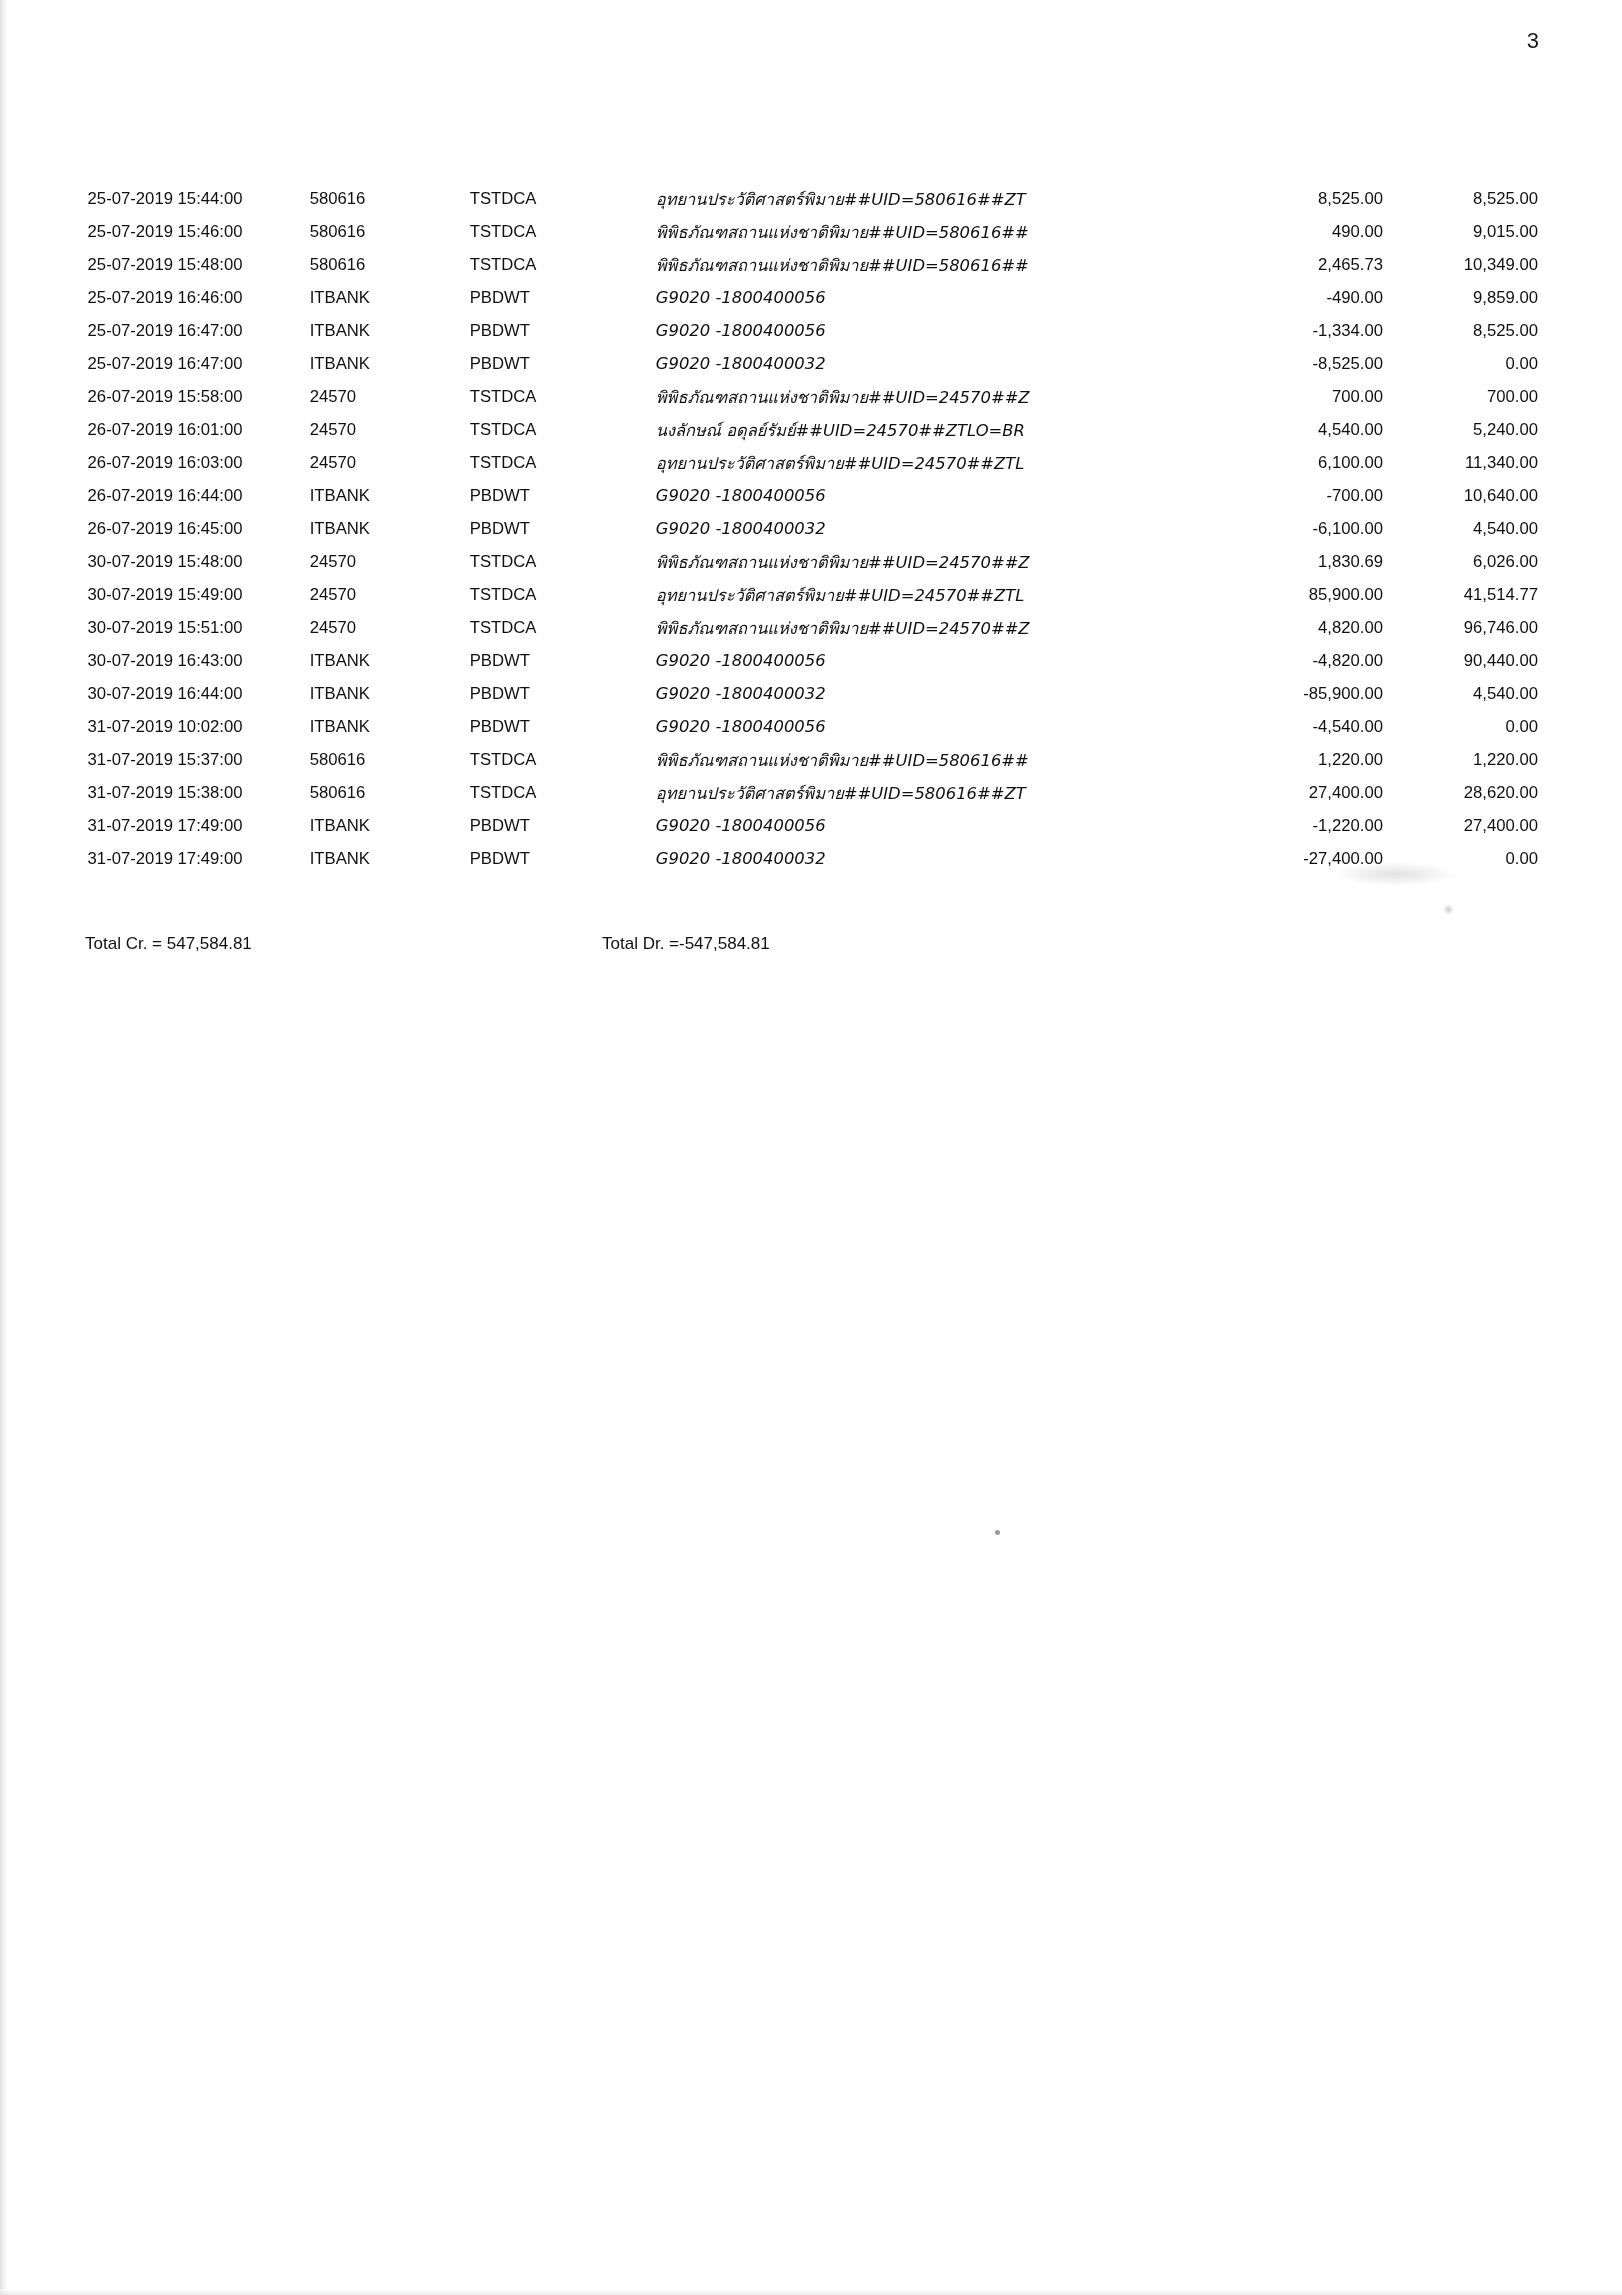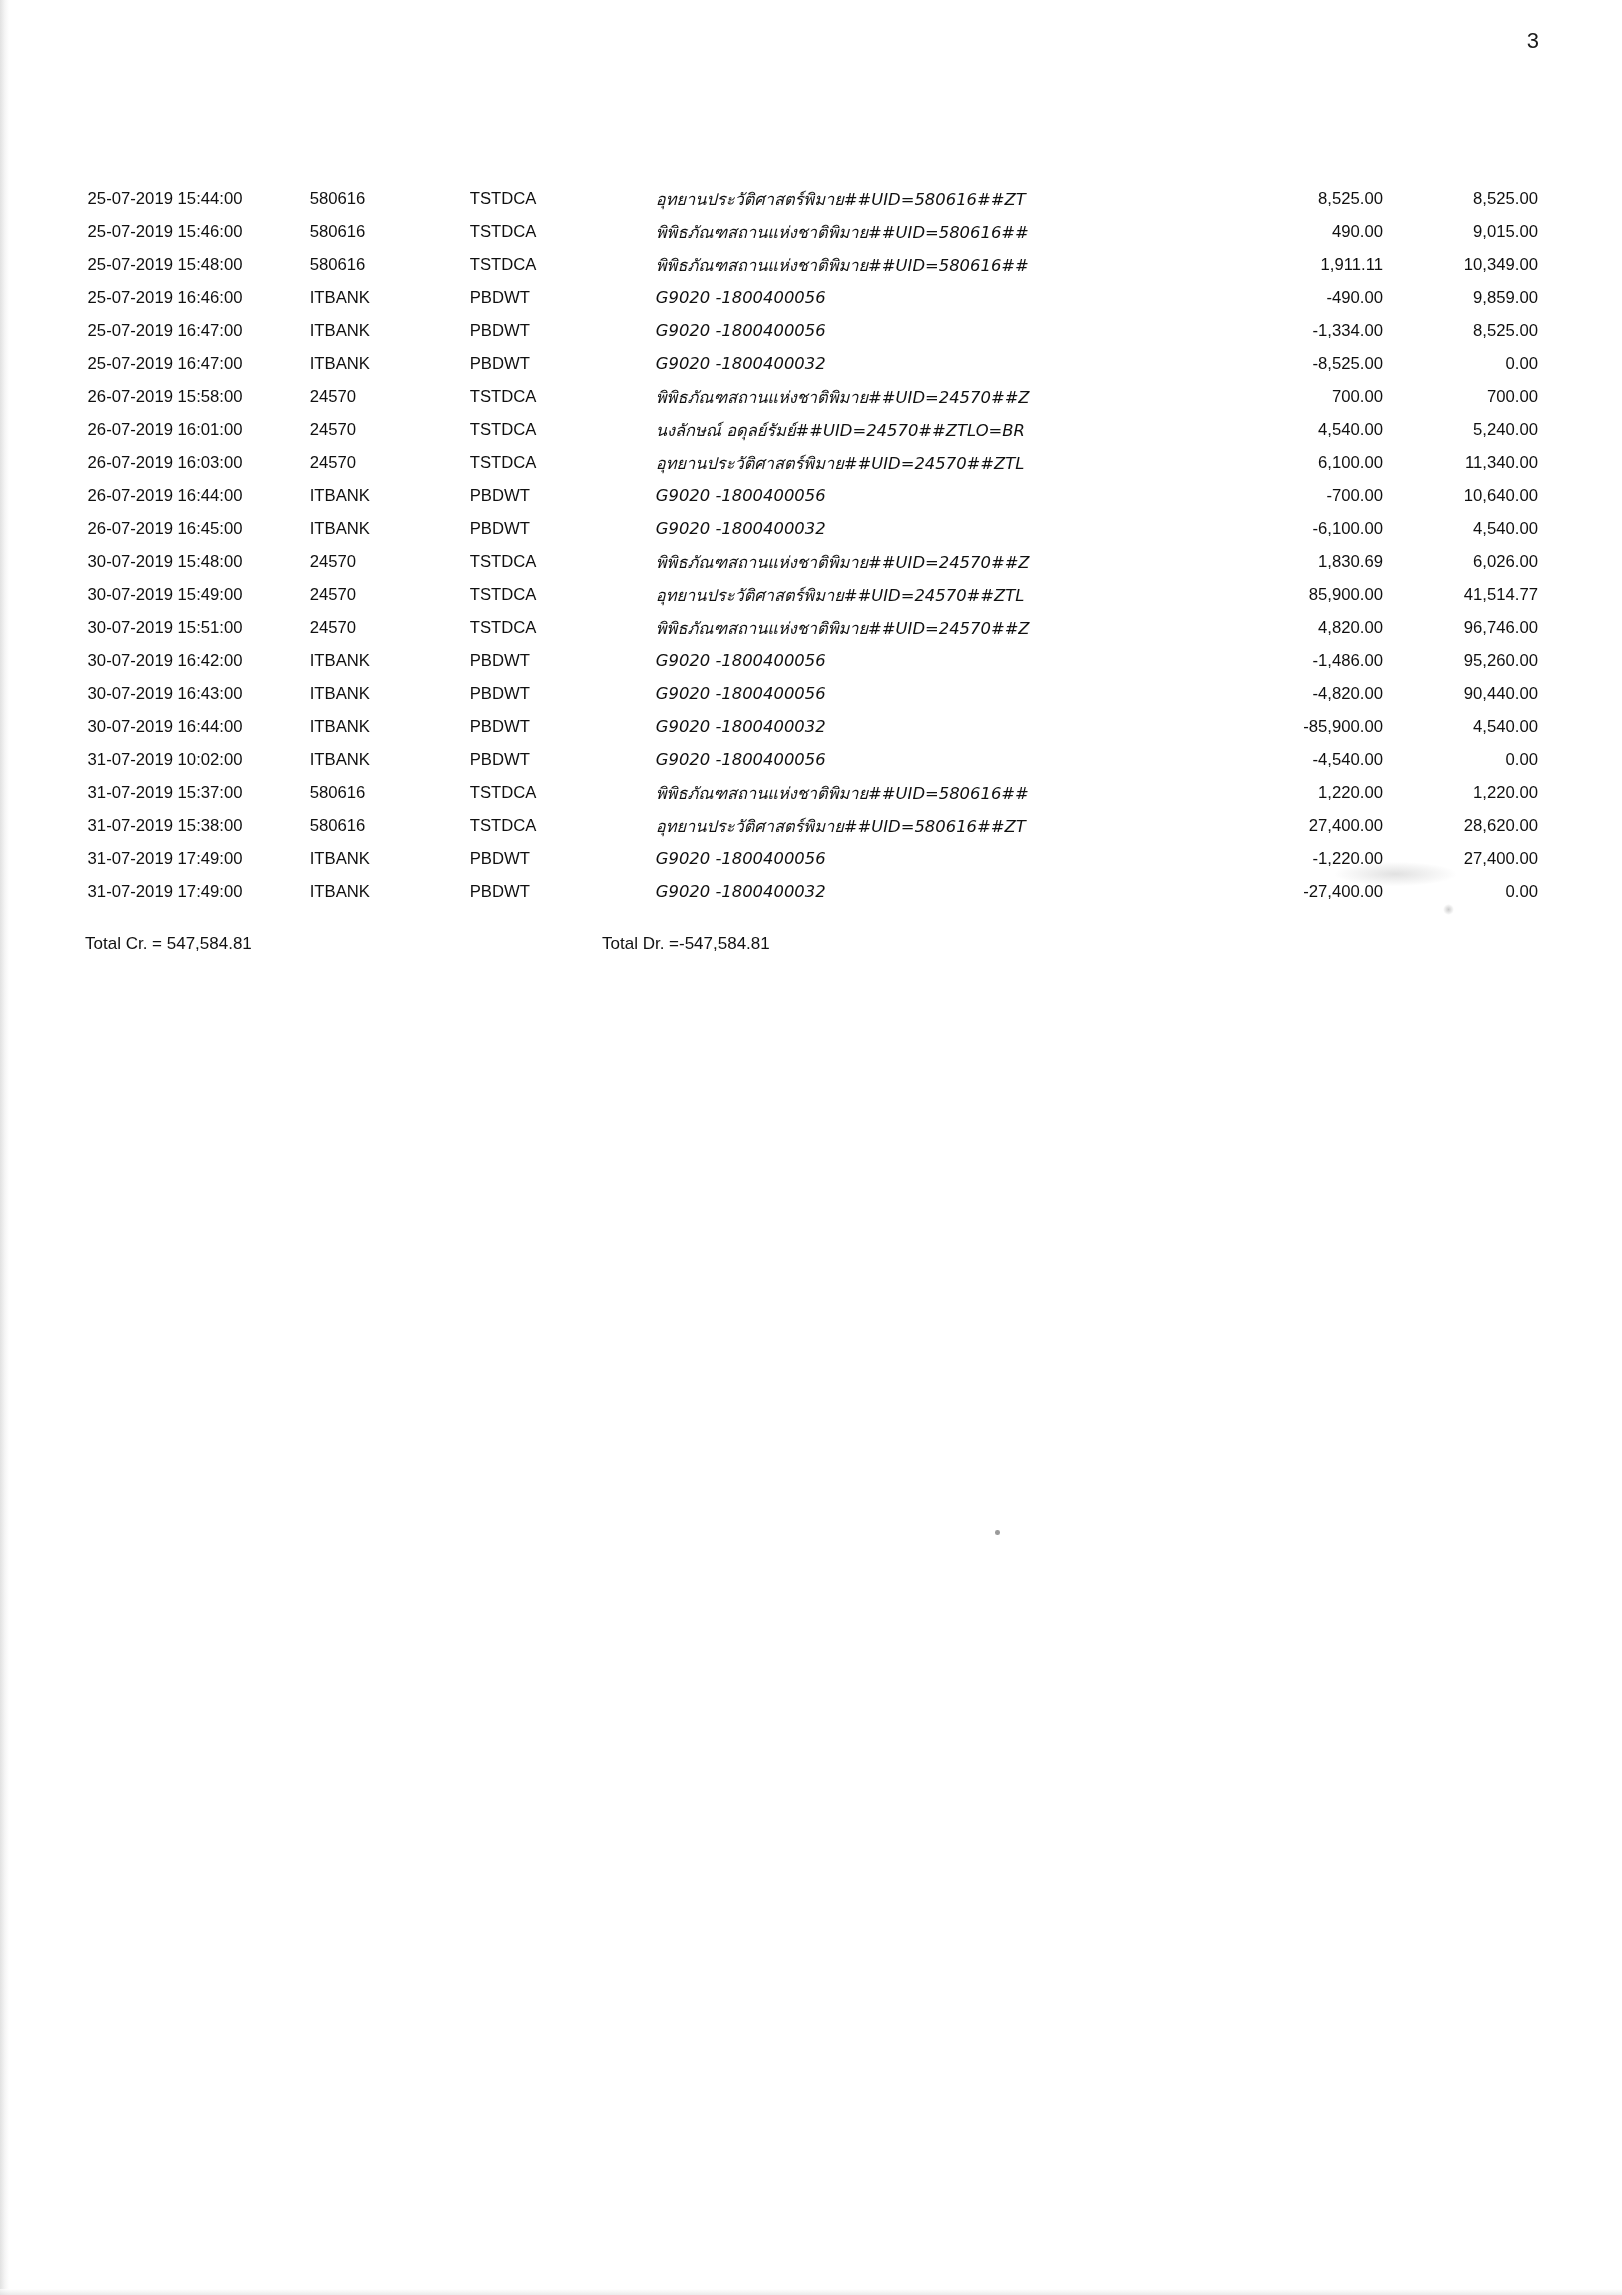--- a/index.html
+++ b/index.html
@@ -144,21 +144,21 @@
             <td class="c-code">TSTDCA</td>
             <td class="c-desc thai">พิพิธภัณฑสถานแห่งชาติพิมาย##UID=580616##</td>
             <td class="c-amount">490.00</td>
             <td class="c-balance">9,015.00</td>
           </tr>
           <tr>
             <td class="c-datetime">25-07-2019 15:48:00</td>
             <td class="c-account">580616</td>
             <td class="c-code">TSTDCA</td>
             <td class="c-desc thai">พิพิธภัณฑสถานแห่งชาติพิมาย##UID=580616##</td>
-            <td class="c-amount">1,911.11</td>
+            <td class="c-amount">2,465.73</td>
             <td class="c-balance">10,349.00</td>
           </tr>
           <tr>
             <td class="c-datetime">25-07-2019 16:46:00</td>
             <td class="c-account">ITBANK</td>
             <td class="c-code">PBDWT</td>
             <td class="c-desc thai">G9020 -1800400056</td>
             <td class="c-amount">-490.00</td>
             <td class="c-balance">9,859.00</td>
           </tr>
@@ -234,28 +234,20 @@
             <td class="c-amount">85,900.00</td>
             <td class="c-balance">41,514.77</td>
           </tr>
           <tr>
             <td class="c-datetime">30-07-2019 15:51:00</td>
             <td class="c-account">24570</td>
             <td class="c-code">TSTDCA</td>
             <td class="c-desc thai">พิพิธภัณฑสถานแห่งชาติพิมาย##UID=24570##Z</td>
             <td class="c-amount">4,820.00</td>
             <td class="c-balance">96,746.00</td>
-          </tr>
-          <tr>
-            <td class="c-datetime">30-07-2019 16:42:00</td>
-            <td class="c-account">ITBANK</td>
-            <td class="c-code">PBDWT</td>
-            <td class="c-desc thai">G9020 -1800400056</td>
-            <td class="c-amount">-1,486.00</td>
-            <td class="c-balance">95,260.00</td>
           </tr>
           <tr>
             <td class="c-datetime">30-07-2019 16:43:00</td>
             <td class="c-account">ITBANK</td>
             <td class="c-code">PBDWT</td>
             <td class="c-desc thai">G9020 -1800400056</td>
             <td class="c-amount">-4,820.00</td>
             <td class="c-balance">90,440.00</td>
           </tr>
           <tr>

